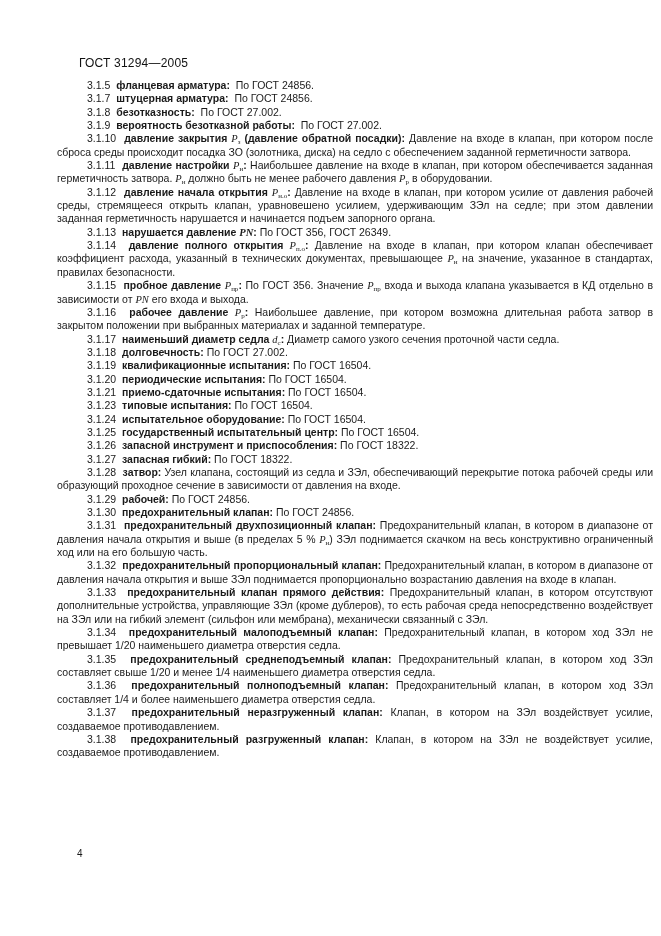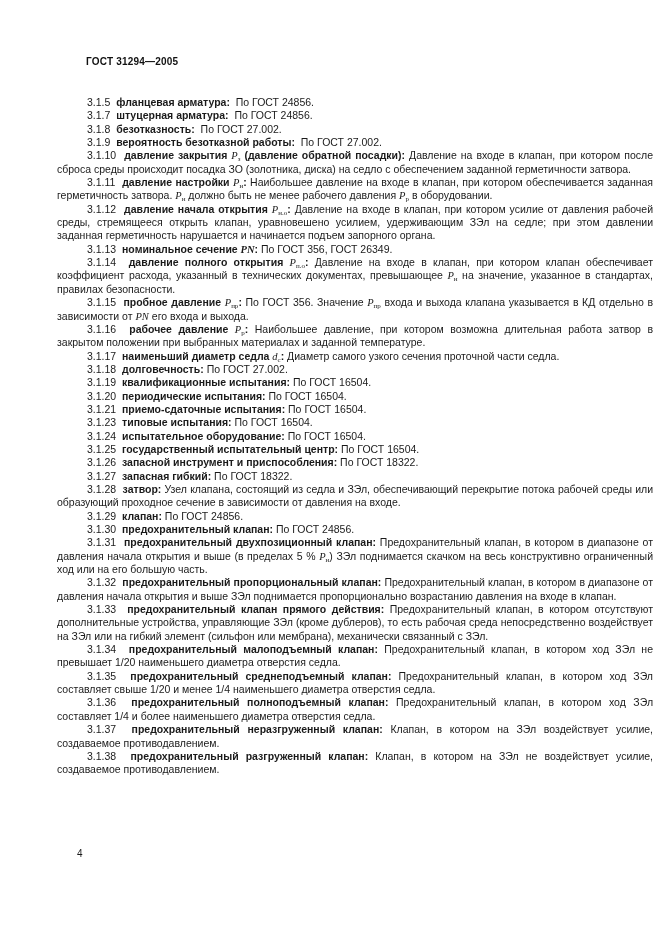--- a/index.html
+++ b/index.html
@@ -5,26 +5,26 @@
   html,body{margin:0;padding:0;}
   body{background:#ffffff;font-family:"Liberation Sans",sans-serif;}
   .page{
     position:relative;
     width:661px;height:936px;
     background:#ffffff;
     color:#161616;
     overflow:hidden;
   }
   .header-title{
-    position:absolute;left:86px;top:56px;
-    font-size:10px;font-weight:bold;letter-spacing:0.2px;
+    position:absolute;left:79px;top:56px;
+    font-size:12px;font-weight:normal;letter-spacing:0.2px;
     color:#111;
   }
   .content{
-    position:absolute;left:57px;top:96px;width:596px;
+    position:absolute;left:57px;top:79px;width:596px;
   }
   .para{
     margin:0;
     font-size:10.5px;
     line-height:13.35px;
     text-align:justify;
     text-indent:30px;
     color:#1a1a1a;
     hyphens:auto;
     -webkit-hyphens:auto;
@@ -59,36 +59,36 @@
   <div class="header-title">ГОСТ 31294—2005</div>
 
   <div class="content">
       <p class="para"><span class="num">3.1.5&nbsp; </span><span class="b">фланцевая арматура:</span><span class="t">&nbsp; По ГОСТ 24856.</span></p>
       <p class="para"><span class="num">3.1.7&nbsp; </span><span class="b">штуцерная арматура:</span><span class="t">&nbsp; По ГОСТ 24856.</span></p>
       <p class="para"><span class="num">3.1.8&nbsp; </span><span class="b">безотказность:</span><span class="t">&nbsp; По ГОСТ 27.002.</span></p>
       <p class="para"><span class="num">3.1.9&nbsp; </span><span class="b">вероятность безотказной работы:</span><span class="t">&nbsp; По ГОСТ 27.002.</span></p>
       <p class="para"><span class="num">3.1.10&nbsp; </span><span class="b">давление закрытия </span><span class="var">P<sub>з</sub></span><span class="b"> (давление обратной посадки):</span><span class="t"> Давление на входе в клапан, при котором после сброса среды происходит посадка ЗО (золотника, диска) на седло с обеспечением заданной герметичности затвора.</span></p>
       <p class="para"><span class="num">3.1.11&nbsp; </span><span class="b">давление настройки </span><span class="var">P<sub>н</sub></span><span class="b">:</span><span class="t"> Наибольшее давление на входе в клапан, при котором обеспечивается заданная герметичность затвора. </span><span class="var">P<sub>н</sub></span><span class="t"> должно быть не менее рабочего давления </span><span class="var">P<sub>р</sub></span><span class="t"> в оборудовании.</span></p>
       <p class="para"><span class="num">3.1.12&nbsp; </span><span class="b">давление начала открытия </span><span class="var">P<sub>н.о</sub></span><span class="b">:</span><span class="t"> Давление на входе в клапан, при котором усилие от давления рабочей среды, стремящееся открыть клапан, уравновешено усилием, удерживающим ЗЭл на седле; при этом давлении заданная герметичность нарушается и начинается подъем запорного органа.</span></p>
-      <p class="para"><span class="num">3.1.13&nbsp; </span><span class="b">номинальное сечение </span><span class="bi">PN</span><span class="b">:</span><span class="t"> По ГОСТ 356, ГОСТ 26349.</span></p>
+      <p class="para"><span class="num">3.1.13&nbsp; </span><span class="b">нарушается давление </span><span class="bi">PN</span><span class="b">:</span><span class="t"> По ГОСТ 356, ГОСТ 26349.</span></p>
       <p class="para"><span class="num">3.1.14&nbsp; </span><span class="b">давление полного открытия </span><span class="var">P<sub>п.о</sub></span><span class="b">:</span><span class="t"> Давление на входе в клапан, при котором клапан обеспечивает коэффициент расхода, указанный в технических документах, превышающее </span><span class="var">P<sub>н</sub></span><span class="t"> на значение, указанное в стандартах, правилах безопасности.</span></p>
       <p class="para"><span class="num">3.1.15&nbsp; </span><span class="b">пробное давление </span><span class="var">P<sub>пр</sub></span><span class="b">:</span><span class="t"> По ГОСТ 356. Значение </span><span class="var">P<sub>пр</sub></span><span class="t"> входа и выхода клапана указывается в КД отдельно в зависимости от </span><span class="i">PN</span><span class="t"> его входа и выхода.</span></p>
       <p class="para"><span class="num">3.1.16&nbsp; </span><span class="b">рабочее давление </span><span class="var">P<sub>р</sub></span><span class="b">:</span><span class="t"> Наибольшее давление, при котором возможна длительная работа затвор в закрытом положении при выбранных материалах и заданной температуре.</span></p>
       <p class="para"><span class="num">3.1.17&nbsp; </span><span class="b">наименьший диаметр седла </span><span class="var">d<sub>с</sub></span><span class="b">:</span><span class="t"> Диаметр самого узкого сечения проточной части седла.</span></p>
       <p class="para"><span class="num">3.1.18&nbsp; </span><span class="b">долговечность:</span><span class="t"> По ГОСТ 27.002.</span></p>
       <p class="para"><span class="num">3.1.19&nbsp; </span><span class="b">квалификационные испытания:</span><span class="t"> По ГОСТ 16504.</span></p>
       <p class="para"><span class="num">3.1.20&nbsp; </span><span class="b">периодические испытания:</span><span class="t"> По ГОСТ 16504.</span></p>
       <p class="para"><span class="num">3.1.21&nbsp; </span><span class="b">приемо-сдаточные испытания:</span><span class="t"> По ГОСТ 16504.</span></p>
       <p class="para"><span class="num">3.1.23&nbsp; </span><span class="b">типовые испытания:</span><span class="t"> По ГОСТ 16504.</span></p>
       <p class="para"><span class="num">3.1.24&nbsp; </span><span class="b">испытательное оборудование:</span><span class="t"> По ГОСТ 16504.</span></p>
       <p class="para"><span class="num">3.1.25&nbsp; </span><span class="b">государственный испытательный центр:</span><span class="t"> По ГОСТ 16504.</span></p>
       <p class="para"><span class="num">3.1.26&nbsp; </span><span class="b">запасной инструмент и приспособления:</span><span class="t"> По ГОСТ 18322.</span></p>
       <p class="para"><span class="num">3.1.27&nbsp; </span><span class="b">запасная гибкий:</span><span class="t"> По ГОСТ 18322.</span></p>
       <p class="para"><span class="num">3.1.28&nbsp; </span><span class="b">затвор:</span><span class="t"> Узел клапана, состоящий из седла и ЗЭл, обеспечивающий перекрытие потока рабочей среды или образующий проходное сечение в зависимости от давления на входе.</span></p>
-      <p class="para"><span class="num">3.1.29&nbsp; </span><span class="b">клапан:</span><span class="t"> По ГОСТ 24856.</span></p>
+      <p class="para"><span class="num">3.1.29&nbsp; </span><span class="b">рабочей:</span><span class="t"> По ГОСТ 24856.</span></p>
       <p class="para"><span class="num">3.1.30&nbsp; </span><span class="b">предохранительный клапан:</span><span class="t"> По ГОСТ 24856.</span></p>
       <p class="para"><span class="num">3.1.31&nbsp; </span><span class="b">предохранительный двухпозиционный клапан:</span><span class="t"> Предохранительный клапан, в котором в диапазоне от давления начала открытия и выше (в пределах 5 % </span><span class="var">P<sub>н</sub></span><span class="t">) ЗЭл поднимается скачком на весь конструктивно ограниченный ход или на его большую часть.</span></p>
       <p class="para"><span class="num">3.1.32&nbsp; </span><span class="b">предохранительный пропорциональный клапан:</span><span class="t"> Предохранительный клапан, в котором в диапазоне от давления начала открытия и выше ЗЭл поднимается пропорционально возрастанию давления на входе в клапан.</span></p>
       <p class="para"><span class="num">3.1.33&nbsp; </span><span class="b">предохранительный клапан прямого действия:</span><span class="t"> Предохранительный клапан, в котором отсутствуют дополнительные устройства, управляющие ЗЭл (кроме дублеров), то есть рабочая среда непосредственно воздействует на ЗЭл или на гибкий элемент (сильфон или мембрана), механически связанный с ЗЭл.</span></p>
       <p class="para"><span class="num">3.1.34&nbsp; </span><span class="b">предохранительный малоподъемный клапан:</span><span class="t"> Предохранительный клапан, в котором ход ЗЭл не превышает 1/20 наименьшего диаметра отверстия седла.</span></p>
       <p class="para"><span class="num">3.1.35&nbsp; </span><span class="b">предохранительный среднеподъемный клапан:</span><span class="t"> Предохранительный клапан, в котором ход ЗЭл составляет свыше 1/20 и менее 1/4 наименьшего диаметра отверстия седла.</span></p>
       <p class="para"><span class="num">3.1.36&nbsp; </span><span class="b">предохранительный полноподъемный клапан:</span><span class="t"> Предохранительный клапан, в котором ход ЗЭл составляет 1/4 и более наименьшего диаметра отверстия седла.</span></p>
       <p class="para"><span class="num">3.1.37&nbsp; </span><span class="b">предохранительный неразгруженный клапан:</span><span class="t"> Клапан, в котором на ЗЭл воздействует усилие, создаваемое противодавлением.</span></p>
       <p class="para"><span class="num">3.1.38&nbsp; </span><span class="b">предохранительный разгруженный клапан:</span><span class="t"> Клапан, в котором на ЗЭл не воздействует усилие, создаваемое противодавлением.</span></p>
     </div>

